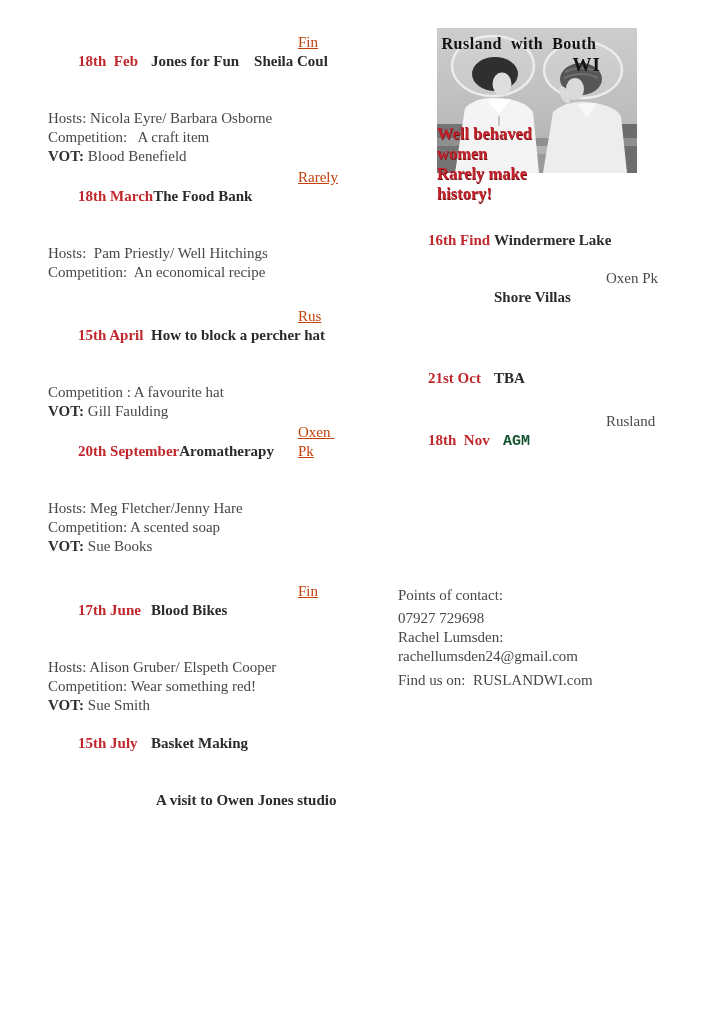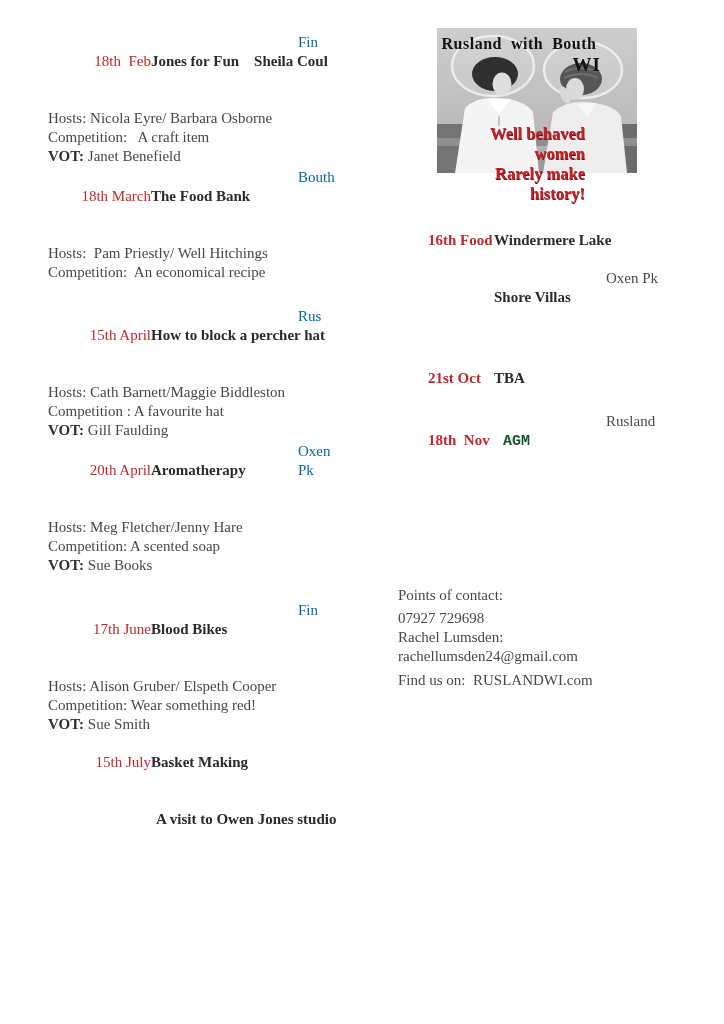--- a/index.html
+++ b/index.html
@@ -1,25 +1,25 @@
 <!DOCTYPE html>
 <html><head>
 <meta charset="utf-8">
 <style>
   html,body{margin:0;padding:0;}
   body{
     width:724px;height:1024px;background:#ffffff;position:relative;
     font-family:"Liberation Serif", serif;color:#474747;overflow:hidden;
   }
   .line{font-size:15px;line-height:19px;white-space:pre-wrap;position:relative;}
-  .date{color:#c1282d;font-weight:normal;display:inline-block;min-width:73px;text-align:right;}
+  .date{color:#c1282d;font-weight:bold;display:inline-block;min-width:73px;}
   .date-r{color:#c1282d;font-weight:bold;display:inline-block;min-width:66px;}
   .title{font-weight:bold;color:#2b2b2b;}
   .title.red{color:#14532d;font-family:Liberation Mono, monospace;}
-  .loc{position:absolute;left:250px;top:0;color:#0369a1;}
+  .loc{position:absolute;left:250px;top:0;color:#c2410c;text-decoration:underline;}
   .loc-r{position:absolute;left:208px;top:0;color:#4a4a4a;}
   .b{font-weight:bold;color:#2f2f2f;}
   .col-left{position:absolute;left:48px;top:33px;width:300px;}
   .col-right{position:absolute;left:398px;top:212px;width:266px;}
   .event{margin:0;}
   .mt-sm{margin-top:2px;}
   .mt-lg{margin-top:25px;}
   .mt-xl{margin-top:26px;}
   .indent2{margin-left:66px;display:inline-block;}
   .indent-july{margin-left:78px;display:inline-block;}
@@ -31,64 +31,63 @@
   .banner-line1{
     position:absolute;top:7px;left:0;right:0;text-align:center;
     font-weight:bold;font-size:16px;line-height:18px;color:#121212;
     letter-spacing:0.5px;white-space:pre;
   }
   .banner-line2{
     position:absolute;top:26px;left:0;right:0;text-align:right;
     font-weight:bold;font-size:19px;line-height:22px;color:#121212;letter-spacing:1px;
   }
   .banner-tagline{
-    position:absolute;top:96px;left:0;right:16px;text-align:right;
+    position:absolute;top:96px;left:0;right:16px;text-align:left;
     font-weight:bold;font-size:16.5px;line-height:20px;color:#c3202a;
     text-shadow:0.5px 0.5px 0 #6e1013;
   }
 </style>
 </head>
 <body>
 
 <div>
 
   <section class="col-left">
 
     <div class="event">
       <div class="line">
         <span class="date">18th  Feb</span><span class="title">Jones for Fun    Sheila Coul</span>
         <span class="loc">Fin</span>
       </div>
       <div class="line">Hosts: Nicola Eyre/ Barbara Osborne</div>
       <div class="line">Competition:   A craft item</div>
-      <div class="line"><span class="b">VOT:</span><span> Janet Benefield</span></div>
+      <div class="line"><span class="b">VOT:</span><span> Blood Benefield</span></div>
     </div>
 
     <div class="event mt-sm">
       <div class="line">
         <span class="date">18th March</span><span class="title">The Food Bank</span>
-        <span class="loc">Bouth</span>
+        <span class="loc">Rarely</span>
       </div>
       <div class="line">Hosts:  Pam Priestly/ Well Hitchings</div>
       <div class="line">Competition:  An economical recipe</div>
     </div>
 
     <div class="event mt-lg">
       <div class="line">
         <span class="date">15th April</span><span class="title">How to block a percher hat</span>
         <span class="loc">Rus</span>
       </div>
-      <div class="line">Hosts: Cath Barnett/Maggie Biddleston</div>
       <div class="line">Competition : A favourite hat</div>
       <div class="line"><span class="b">VOT:</span><span> Gill Faulding</span></div>
     </div>
 
     <div class="event mt-sm">
       <div class="line">
-        <span class="date">20th April</span><span class="title">Aromatherapy</span>
+        <span class="date">20th September</span><span class="title">Aromatherapy</span>
         <span class="loc">Oxen Pk</span>
       </div>
       <div class="line">Hosts: Meg Fletcher/Jenny Hare</div>
       <div class="line">Competition: A scented soap</div>
       <div class="line"><span class="b">VOT:</span><span> Sue Books</span></div>
     </div>
 
     <div class="event mt-xl">
       <div class="line">
         <span class="date">17th June</span><span class="title">Blood Bikes</span>
@@ -150,21 +149,21 @@
     <div class="banner-tagline">
       <div>Well behaved women</div>
       <div>Rarely make history!</div>
     </div>
   </div>
 
   <section class="col-right">
 
     <div class="event">
       <div class="line">
-        <span class="date-r">16th Food</span><span class="title">Windermere Lake</span>
+        <span class="date-r">16th Find</span><span class="title">Windermere Lake</span>
       </div>
       <div class="line">
         <span class="title indent2">Shore Villas</span>
         <span class="loc-r">Oxen Pk</span>
       </div>
     </div>
 
     <div class="event" style="margin-top:5px;">
       <div class="line">
         <span class="date-r">21st Oct</span><span class="title">TBA</span>

